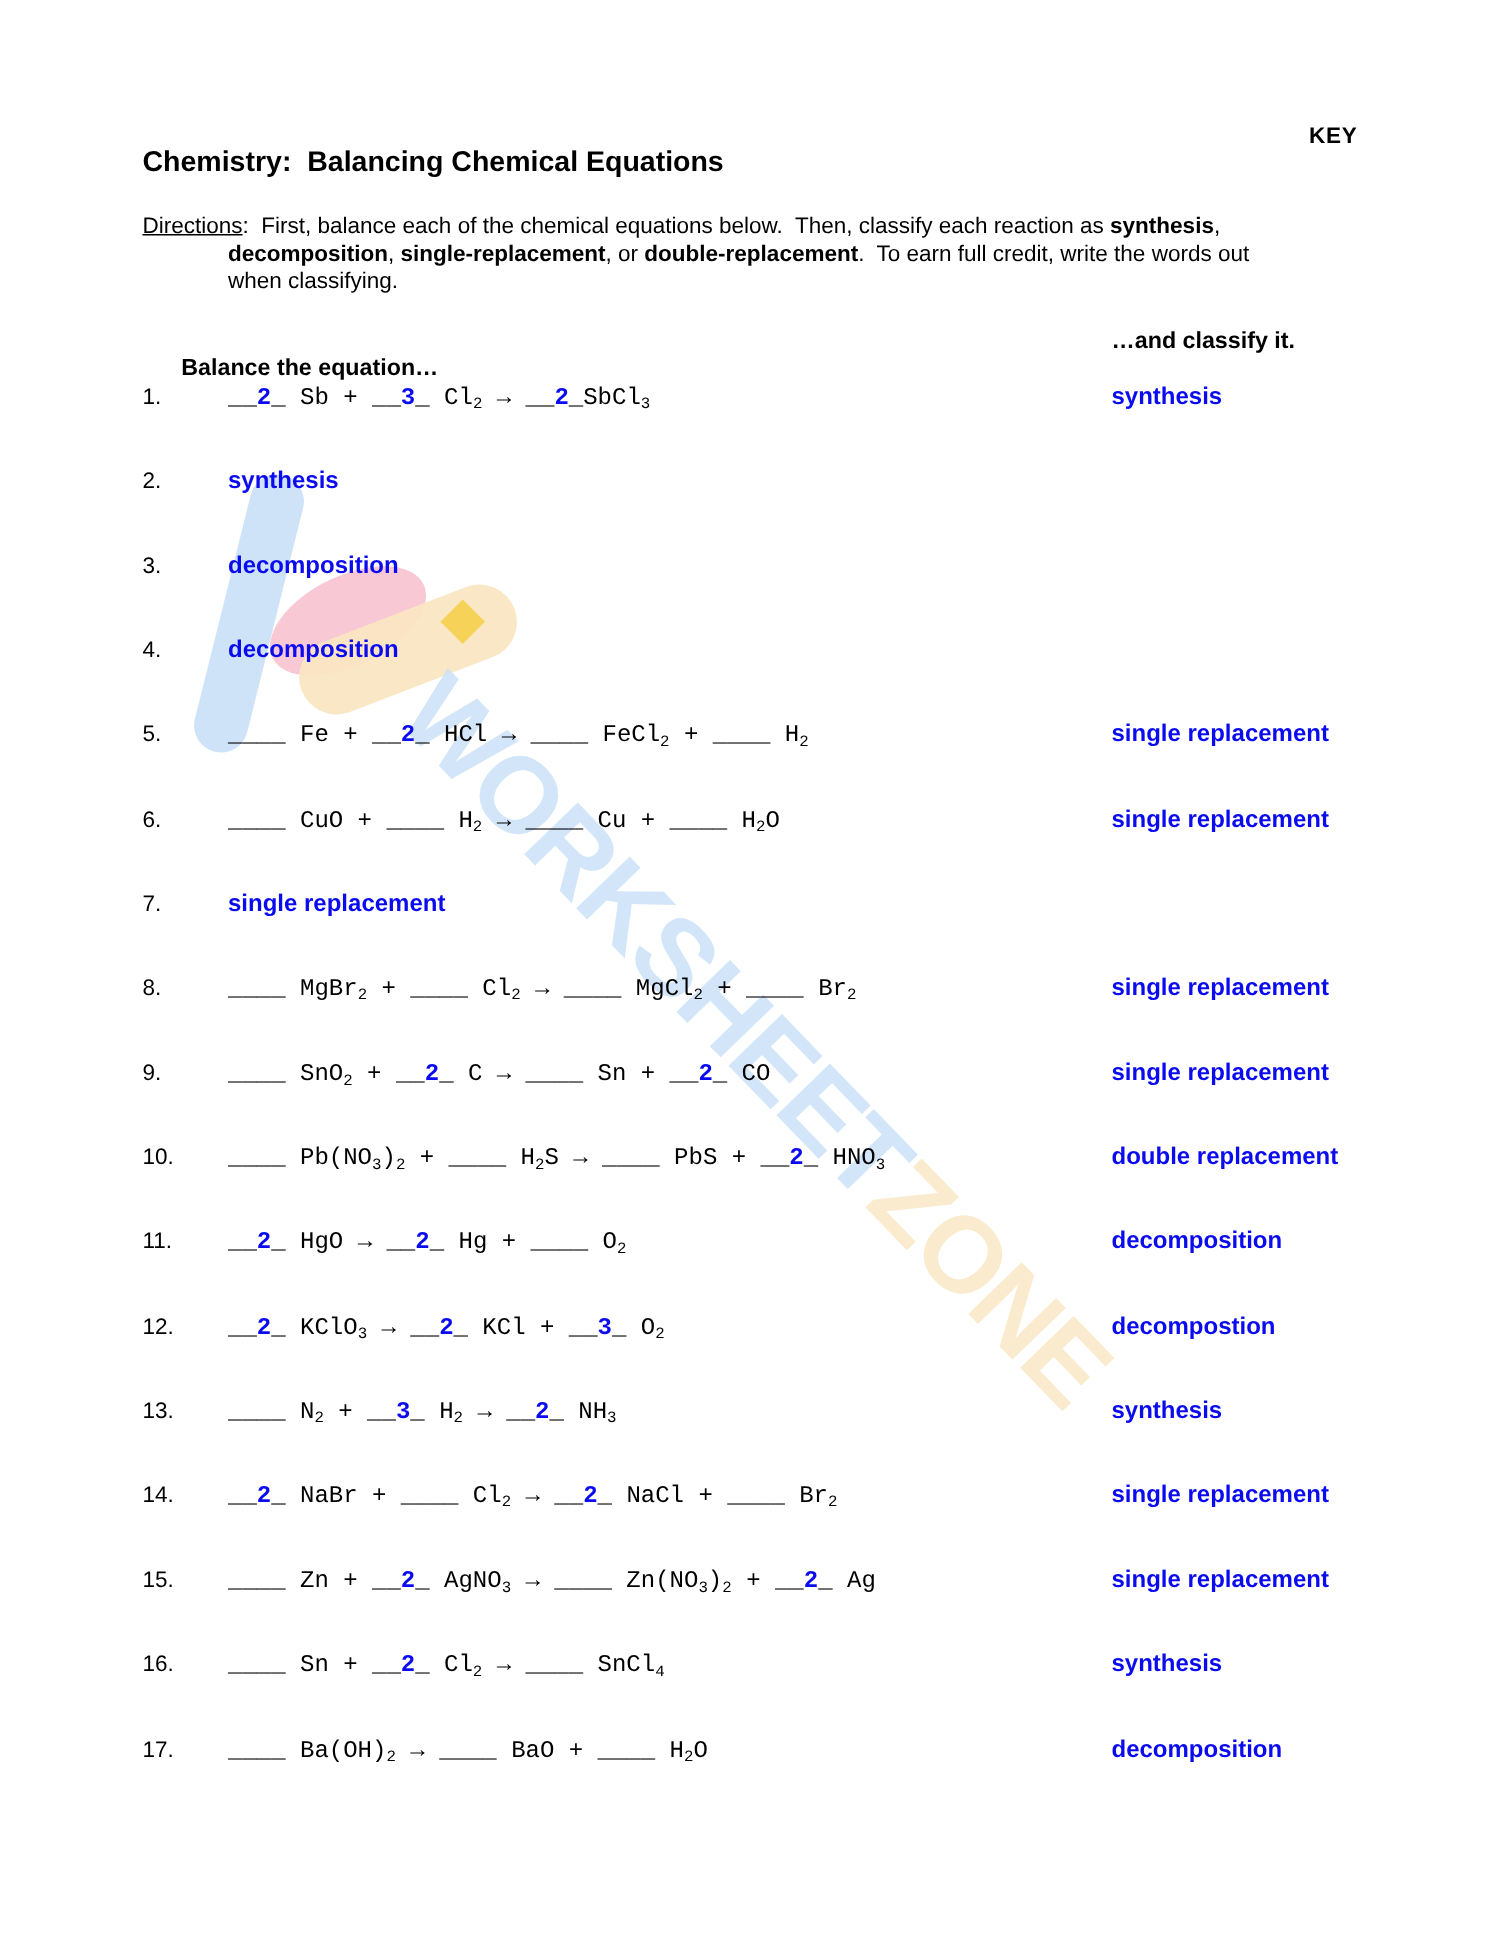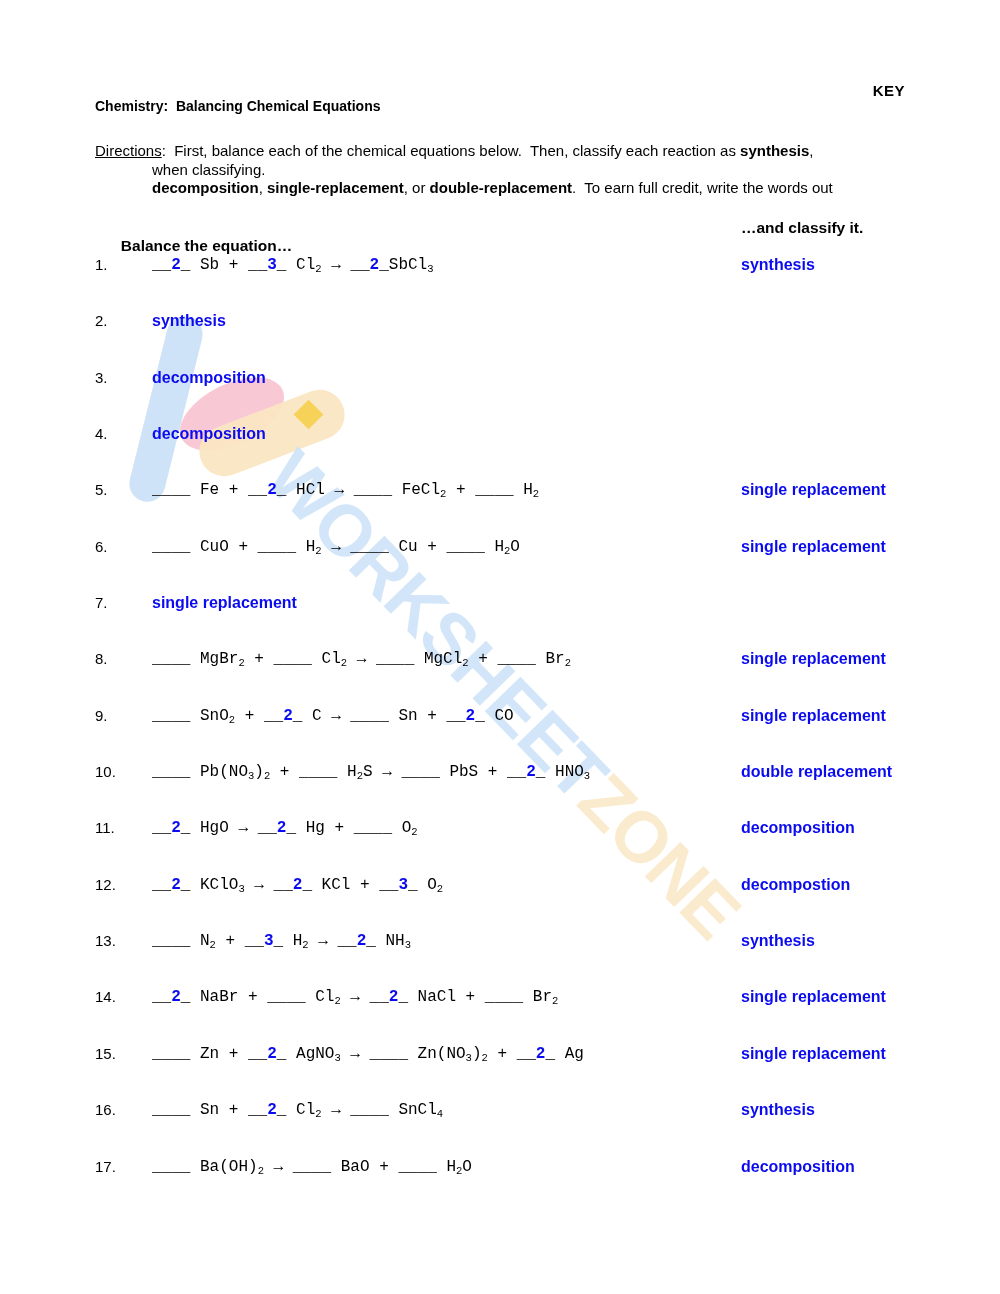--- a/index.html
+++ b/index.html
@@ -46,21 +46,21 @@
 
   
   .content { position: absolute; inset: 0; z-index: 1; }
 
   .key-label {
     position: absolute; top: 82px; right: 95px;
     font-size: 15px; font-weight: 700; letter-spacing: .5px; padding-left: 21px;
   }
   .page-title {
     position: absolute; top: 98px; left: 95px; margin: 0;
-    font-size: 14px; font-weight: 700; white-space: pre;
+    font-size: 19px; font-weight: 700; white-space: pre;
   }
   .directions {
     position: absolute; top: 142px; left: 95px; width: 880px;
     font-size: 15px; line-height: 18.7px;
   }
   .dline { white-space: pre; }
   .dline.indent { padding-left: 57px; }
   .dir-label { text-decoration: underline; }
   .dir-bold { font-weight: 700; }
 
@@ -106,22 +106,22 @@
   </div>
 
   <div class="content">
 
     <div class="key-label">KEY</div>
 
     <h1 class="page-title">Chemistry:  Balancing Chemical Equations</h1>
 
     <div class="directions">
       <div class="dline"><span class="dir-label">Directions</span><span>:  First, balance each of the chemical equations below.  Then, classify each reaction as </span><span class="dir-bold">synthesis</span><span>,</span></div>
+      <div class="dline indent"><span class="dir-bold">decomposition</span><span>, </span><span class="dir-bold">single-replacement</span><span>, or </span><span class="dir-bold">double-replacement</span><span>.  To earn full credit, write the words out</span></div>
       <div class="dline indent"><span>when classifying.</span></div>
-      <div class="dline indent"><span class="dir-bold">decomposition</span><span>, </span><span class="dir-bold">single-replacement</span><span>, or </span><span class="dir-bold">double-replacement</span><span>.  To earn full credit, write the words out</span></div>
     </div>
 
     <div class="cols-header">
       <span class="col-left">Balance the equation…</span>
       <span class="col-right">…and classify it.</span>
     </div>
 
     <div class="rows" id="rows">
   <div class="row">
     <span class="num">1.</span>

